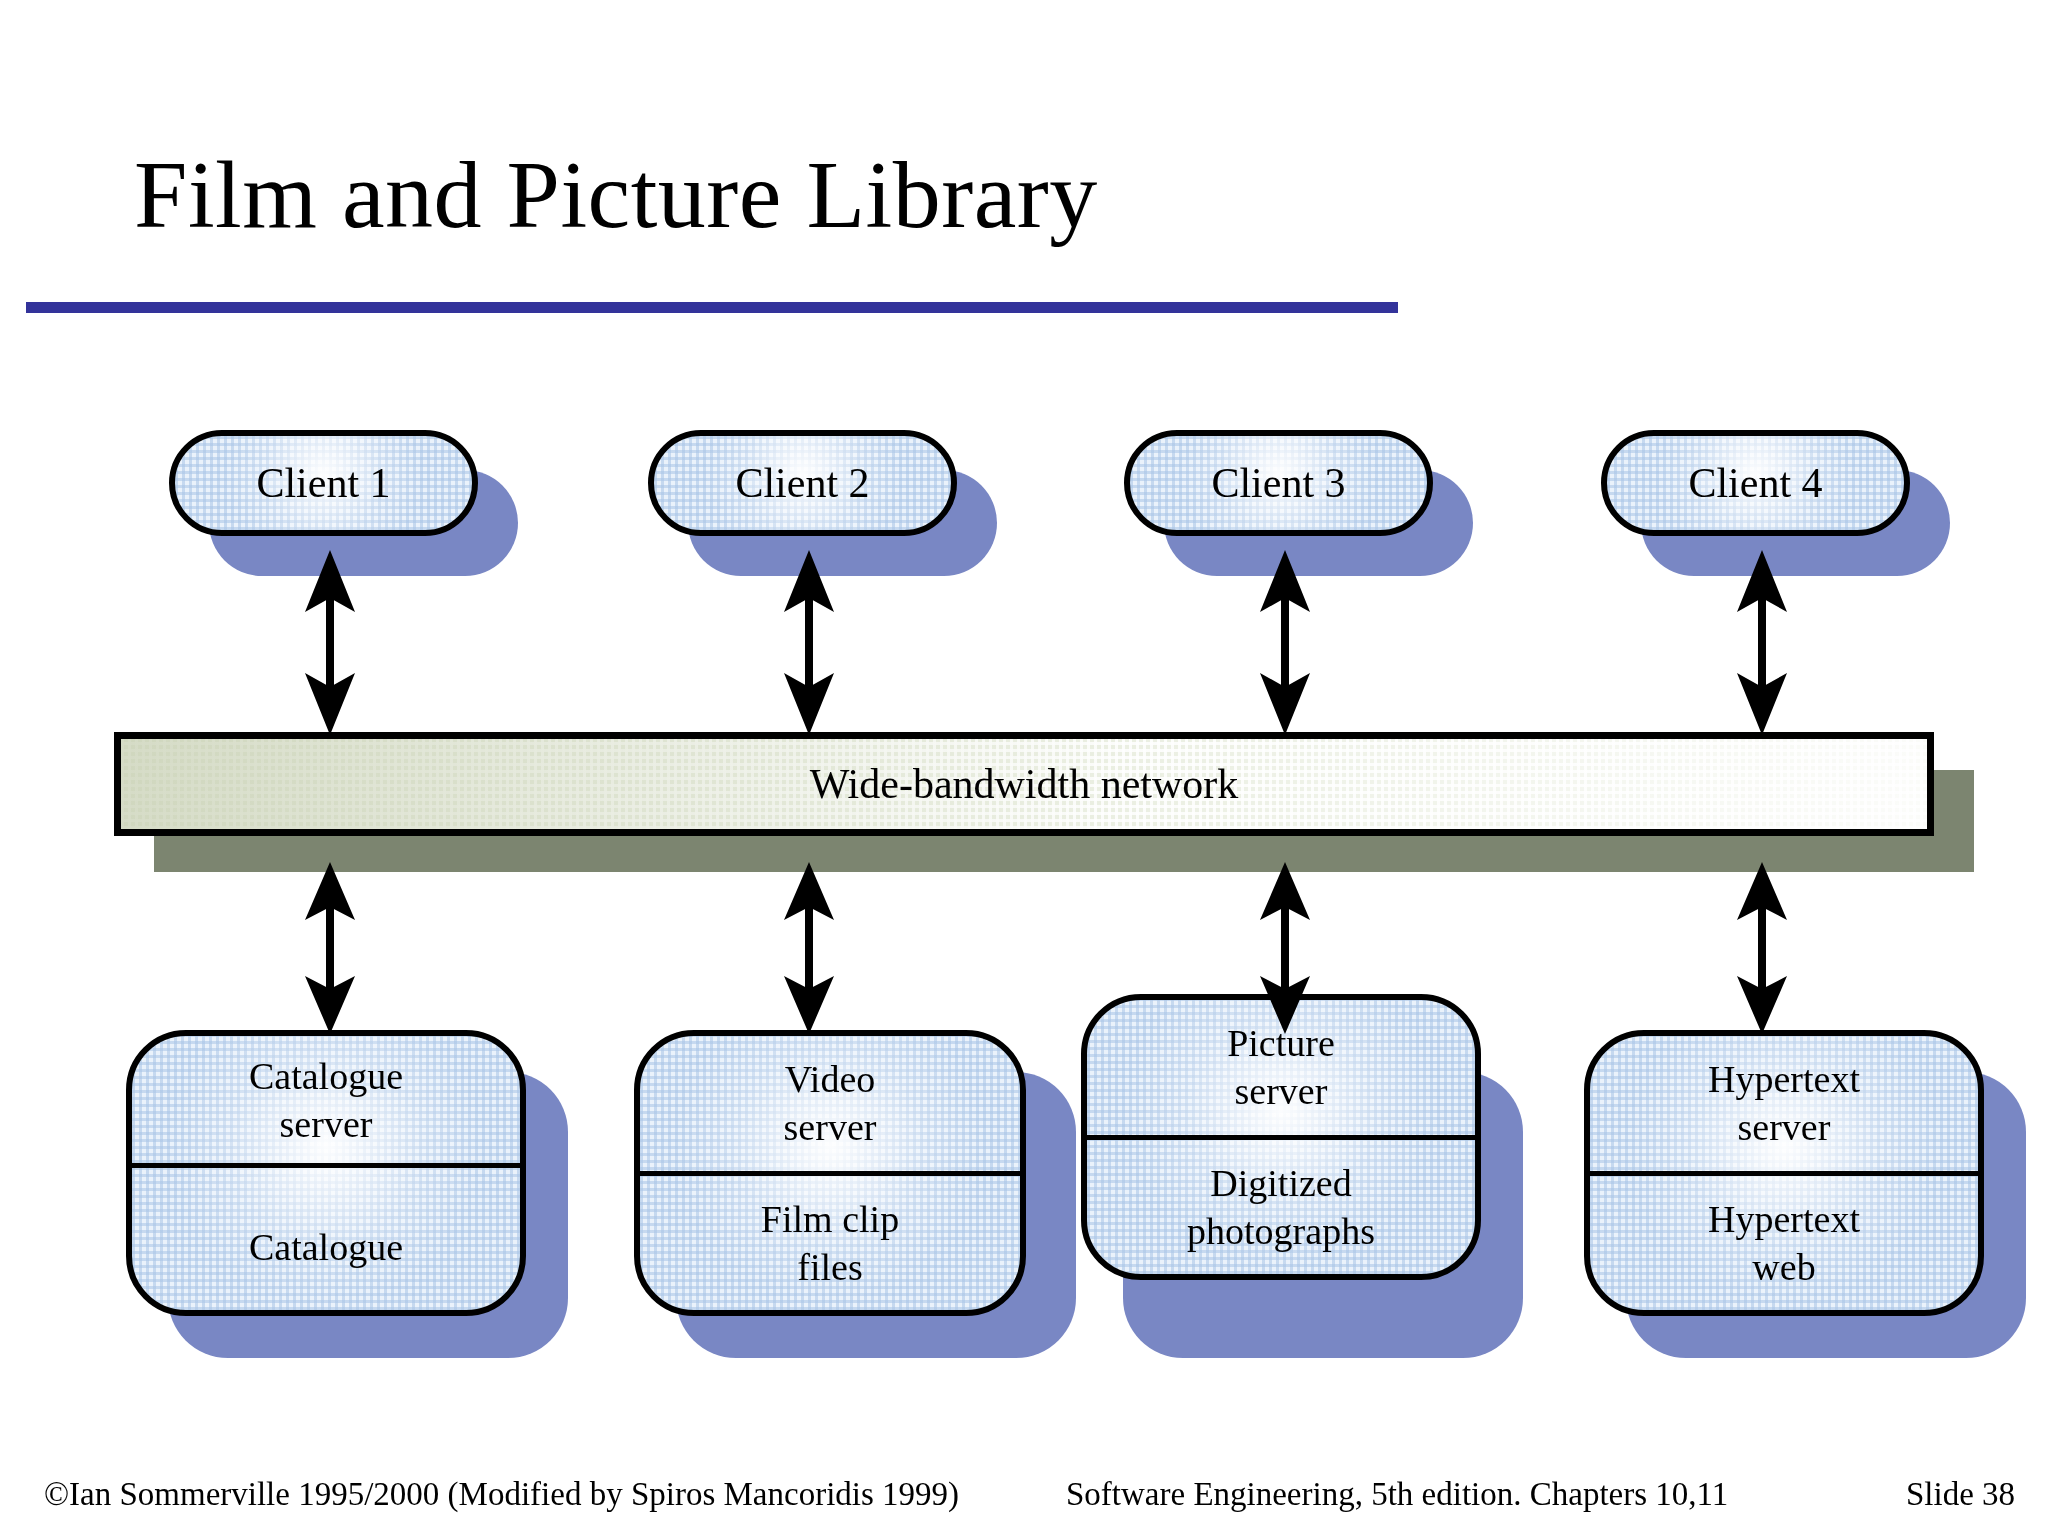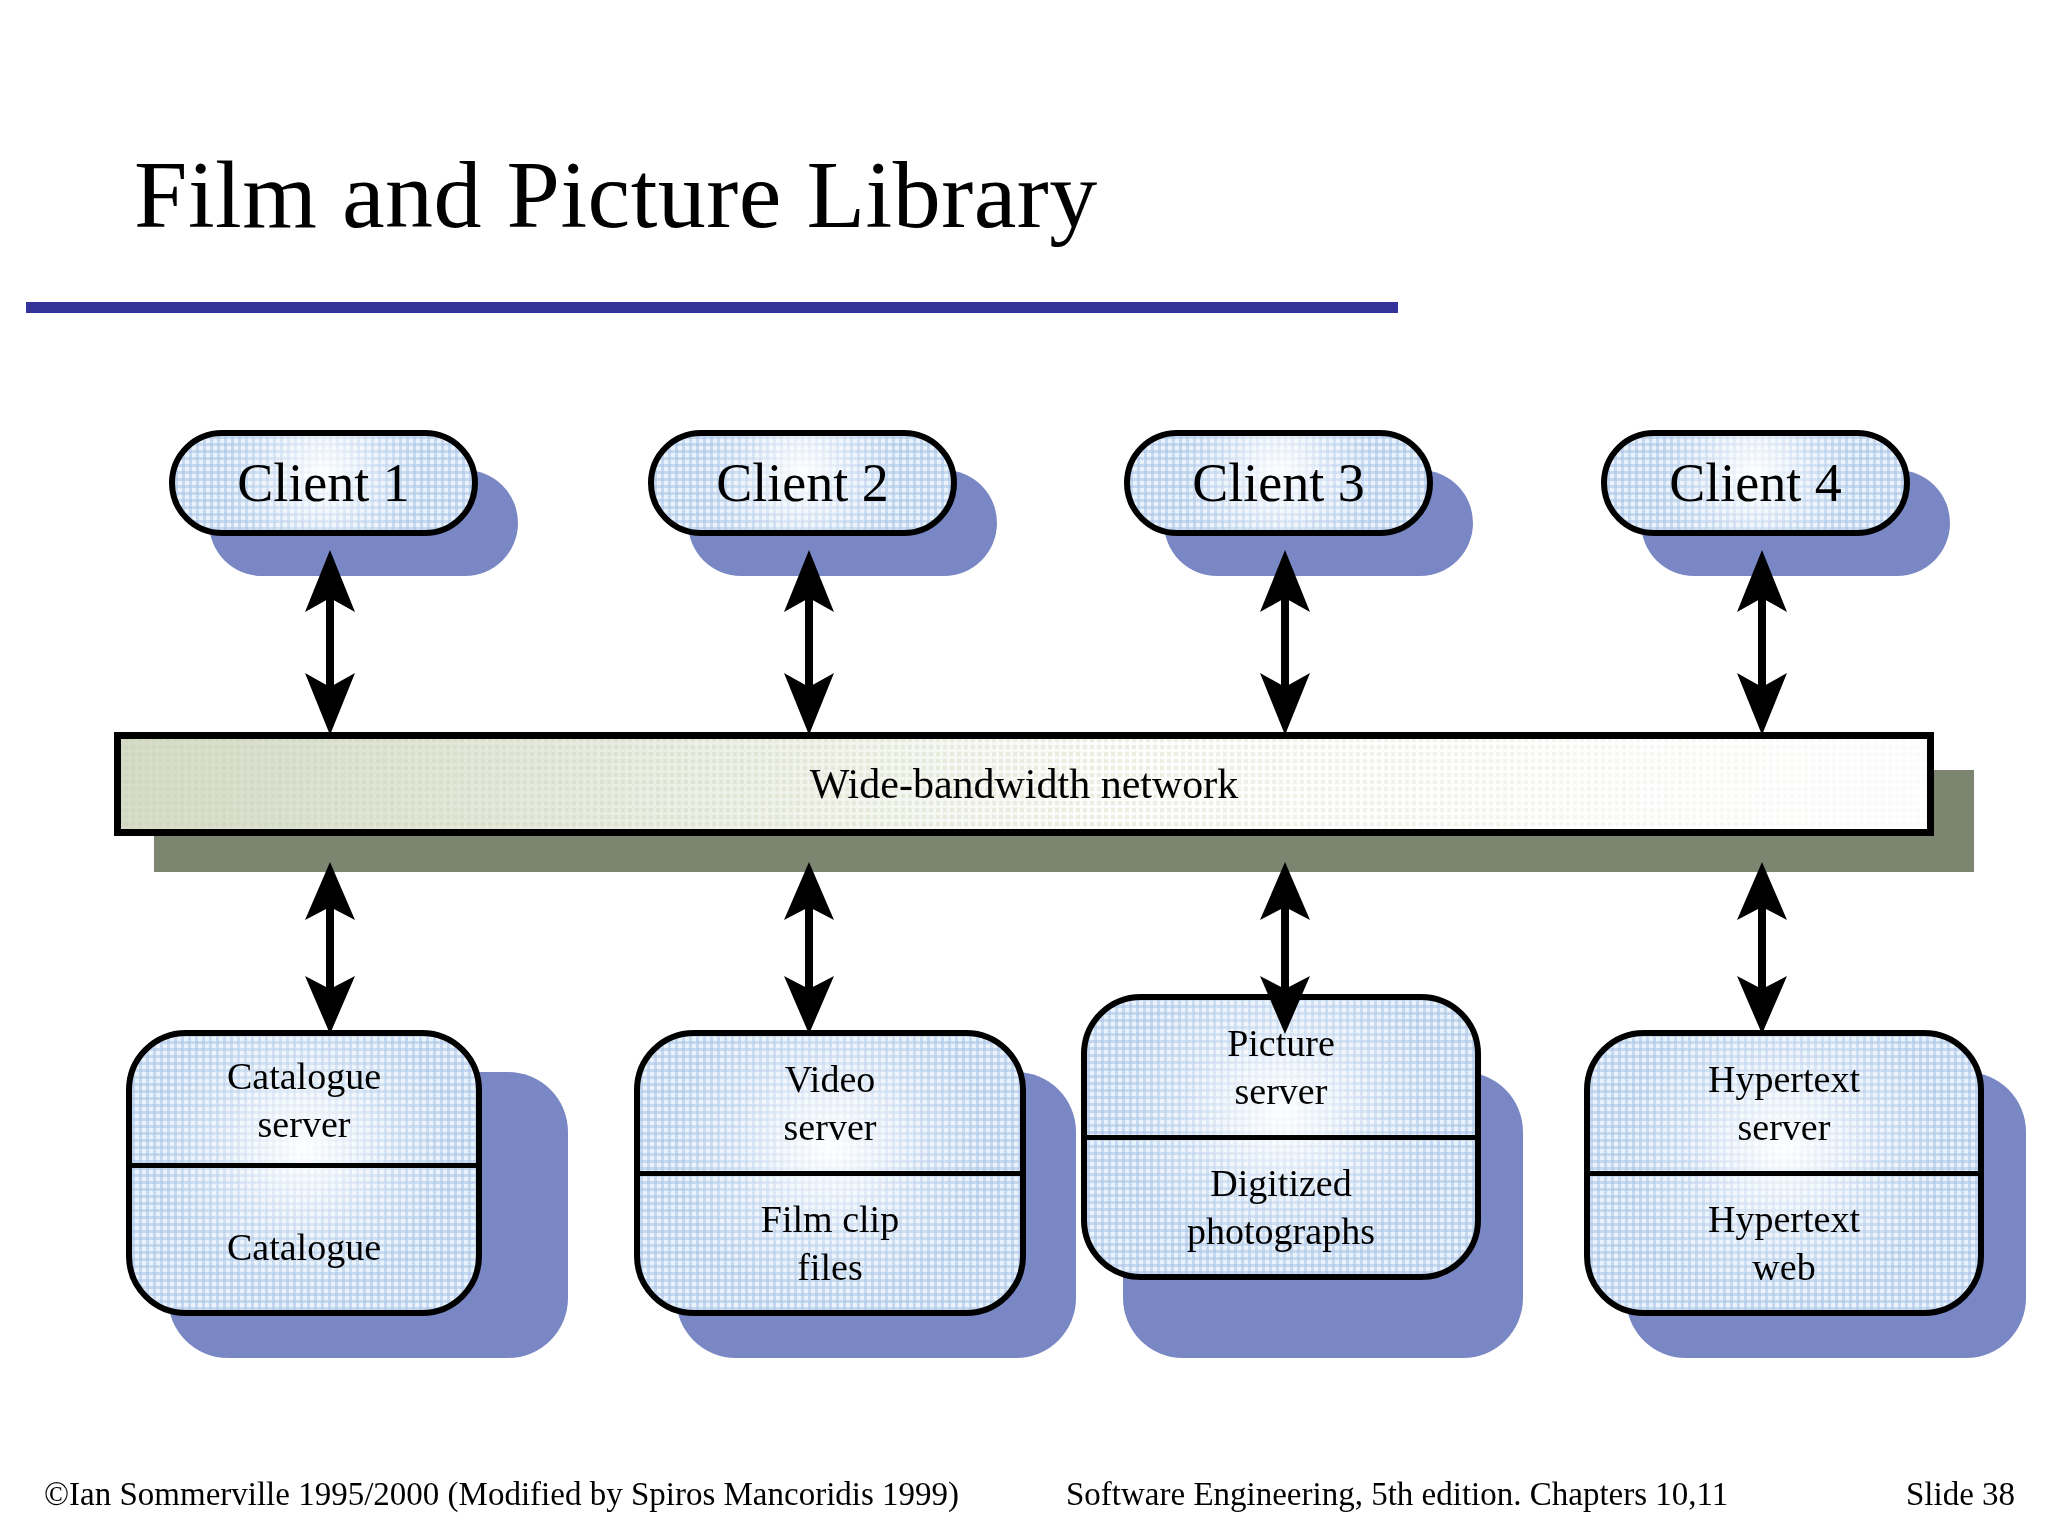--- a/index.html
+++ b/index.html
@@ -64,21 +64,21 @@
     height: 106px;
     border: 6px solid #000000;
     border-radius: 56px;
     box-sizing: border-box;
     display: flex;
     align-items: center;
     justify-content: center;
     z-index: 3;
   }
   .client-node .node-label {
-    font-size: 54px;
+    font-size: 42px;
     color: #000000;
     white-space: nowrap;
     position: relative;
     z-index: 2;
   }
   .client-shadow {
     position: absolute;
     height: 106px;
     border-radius: 56px;
     background: #7987C4;
@@ -246,21 +246,21 @@
     <rect x="26" y="28" width="8" height="116" fill="#000"></rect>
     <path d="M30 0 L55 58 L30 45 L5 58 Z" fill="#000"></path>
     <path d="M30 172 L55 114 L30 127 L5 114 Z" fill="#000"></path>
   </svg>
 
   <div class="server-shadow" style="left:142px; top:1072px; width:400px;"></div>
   <div class="server-shadow" style="left:650px; top:1072px; width:400px;"></div>
   <div class="server-shadow" style="left:1097px; top:1072px; width:400px;"></div>
   <div class="server-shadow" style="left:1600px; top:1072px; width:400px;"></div>
 
-  <div class="server-node dither-blue" style="left:100px; top:1030px; width:356px;gap:15px;">
+  <div class="server-node dither-blue" style="left:100px; top:1030px; width:400px;gap:15px;">
     <div class="server-top">
       <span class="node-label"><span>Catalogue</span><br><span>server</span></span>
     </div>
     <div class="server-bottom">
       <span class="node-label"><span>Catalogue</span></span>
     </div>
   </div>
 
   <div class="server-node dither-blue" style="left:608px; top:1030px; width:392px;">
     <div class="server-top">

